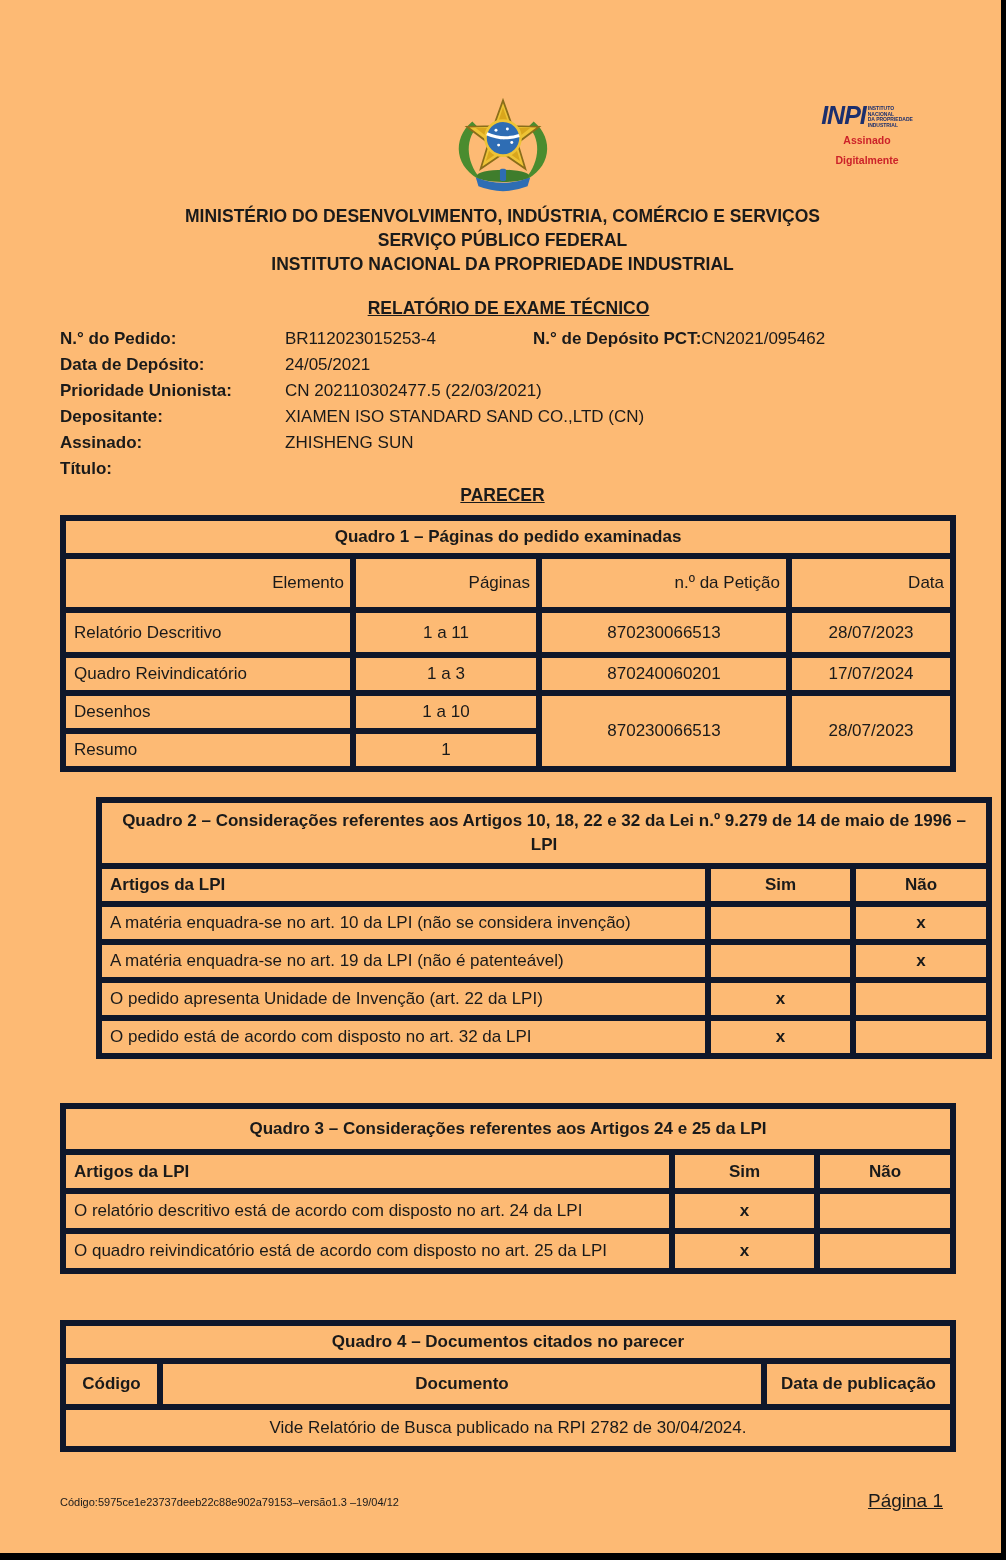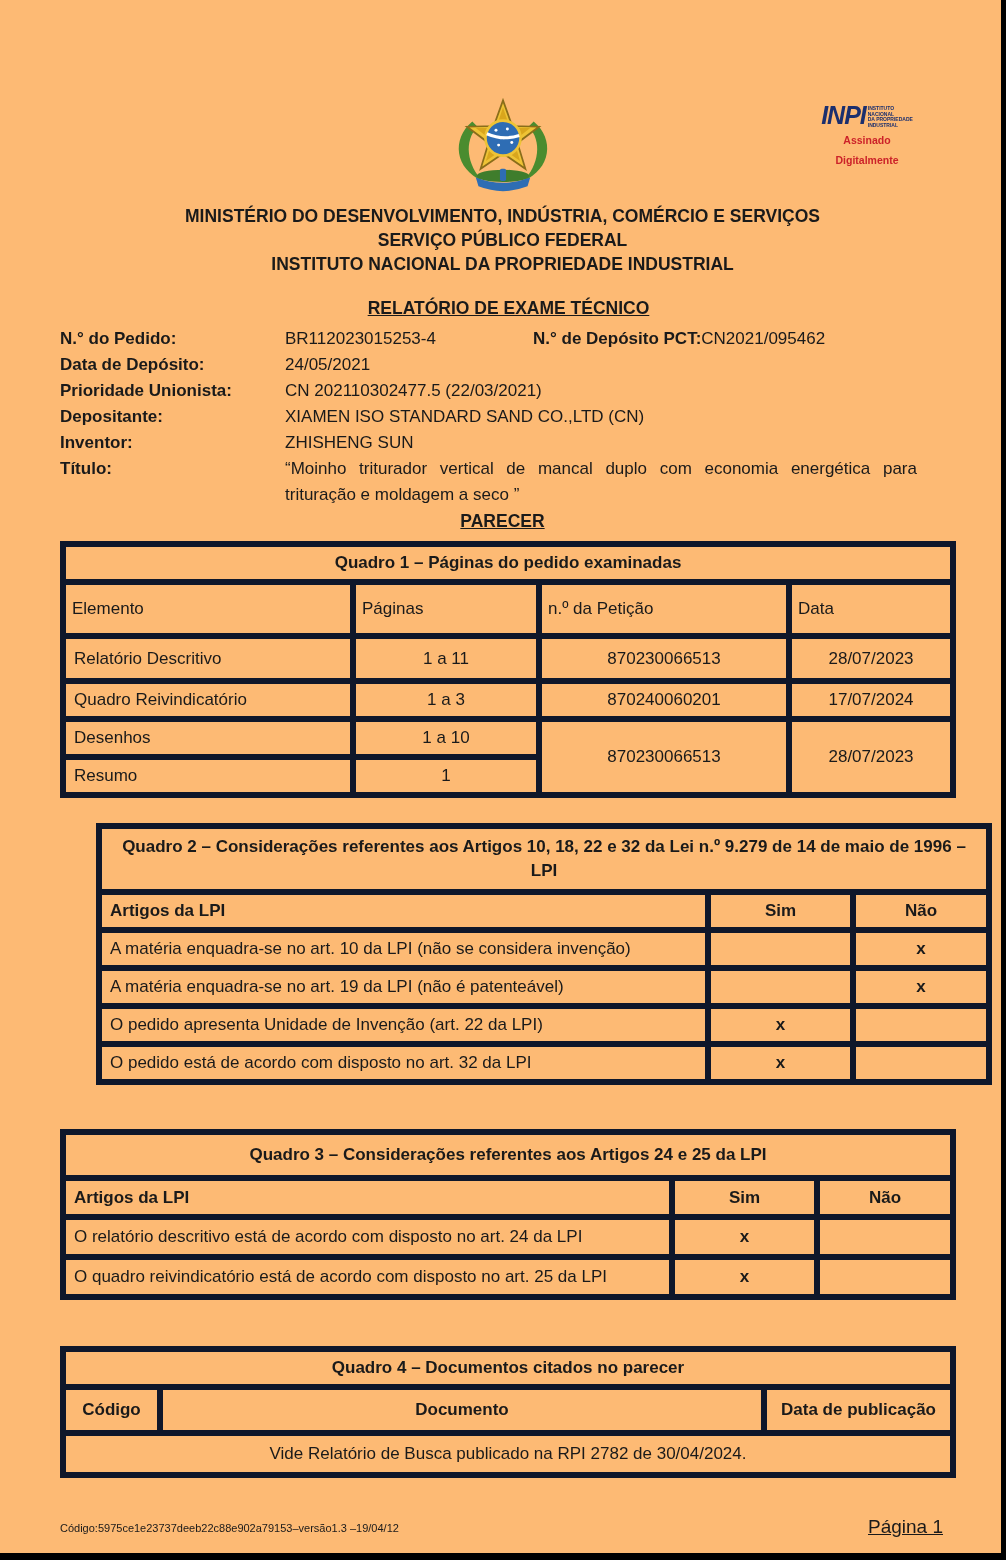--- a/index.html
+++ b/index.html
@@ -50,21 +50,21 @@
   .titulo-value { width:632px; text-align:justify; }
   .parecer { text-align:center; margin-top:3px; font-size:17.5px; font-weight:bold; }
   .parecer span { text-decoration:underline; }
   
   table {
     width:890px; border-collapse:collapse; table-layout:fixed;
     font-size:17px; color:#1a1a1a;
   }
   td { border:6px solid #0f172a; vertical-align:middle; padding:6px 6px; }
   .caption-cell { font-weight:bold; text-align:center; }
-  .hdr { text-align:left; }
+  .hdr { text-align:right; }
   .hdr-bold { text-align:center; font-weight:bold; }
   .cell-left { text-align:left; padding-left:8px; }
   .cell-center { text-align:center; }
   .mark { text-align:center; font-weight:bold; }
   .q1 { margin-top:9px; }
   .q1 .cap td { height:37px; }
   .q1 .hrow td { height:54px; }
   .q1 .r1 td { height:45px;margin-top:36px; }
   .q1 .r td { height:38px; }
   .q2 { margin-top:25px;margin-left:36px; }
@@ -150,26 +150,25 @@
     </div>
     <div class="field-row">
       <span class="field-label">Prioridade Unionista:</span>
       <span>CN 202110302477.5 (22/03/2021)</span>
     </div>
     <div class="field-row">
       <span class="field-label">Depositante:</span>
       <span>XIAMEN ISO STANDARD SAND CO.,LTD (CN)</span>
     </div>
     <div class="field-row">
-      <span class="field-label">Inventor:</span>
+      <span class="field-label">Assinado:</span>
       <span>ZHISHENG SUN</span>
     </div>
     <div class="field-row">
       <span class="field-label">Título:</span>
-      <span class="titulo-value">“Moinho triturador vertical de mancal duplo com economia energética para trituração e moldagem a seco ”</span>
     </div>
   </div>
 
   <div class="parecer">
     <span>PARECER</span>
   </div>
 
   <table class="q1">
     <colgroup>
         <col style="width:290px">

